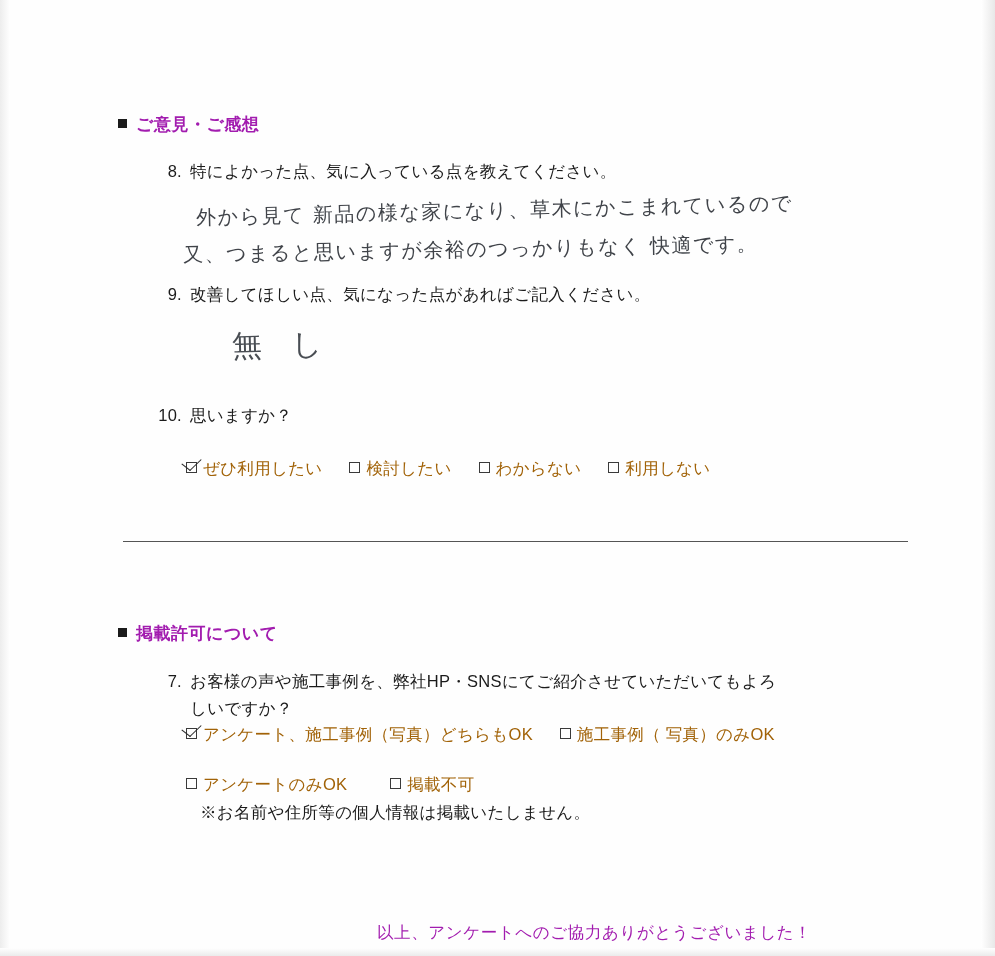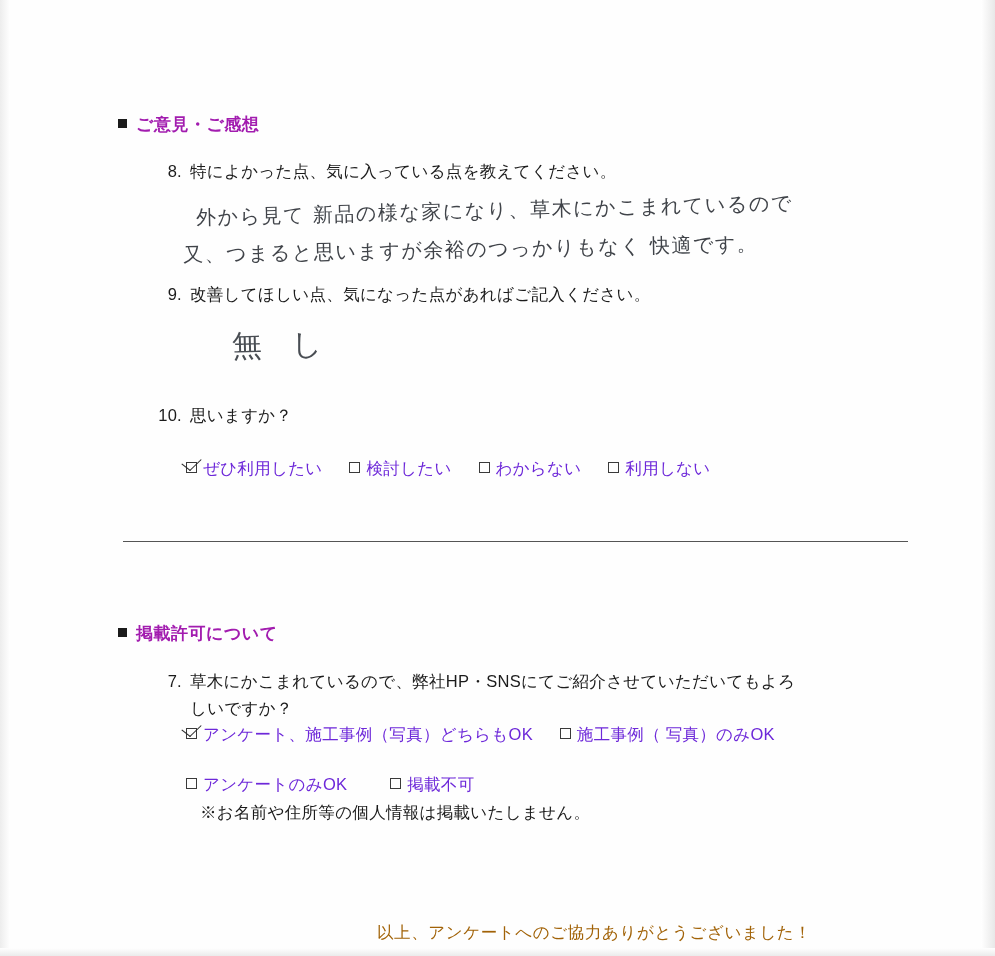--- a/index.html
+++ b/index.html
@@ -70,21 +70,21 @@
   }
   .q .body {
     margin-left: 42px;
     display: block;
   }
 
   .opts {
     position: absolute;
     font-size: 16.5px;
     line-height: 28px;
-    color: #6d28d9;
+    color: #a16207;
     letter-spacing: 0.3px;
     white-space: nowrap;
   }
   .opt {
     display: inline-block;
     margin-right: 22px;
     position: relative;
   }
   .box {
     display: inline-block;
@@ -144,21 +144,21 @@
     line-height: 28px;
     letter-spacing: 0.3px;
     color: #1b1b1b;
     white-space: nowrap;
   }
 
   .closing {
     position: absolute;
     font-size: 16.5px;
     letter-spacing: 0.6px;
-    color: #a16207;
+    color: #a21caf;
     white-space: nowrap;
     font-family: Liberation Serif, serif;
   }
 </style>
 </head>
 <body>
 
 <div class="page">
   <div class="scan-edge-left"></div>
   <div class="scan-edge-right"></div>
@@ -193,21 +193,21 @@
   </div>
 
   <div class="divider" style="left:123px; top:541px; width:785px;"></div>
 
   <div class="section-head" style="left:118px; top:622px;">
     <span class="marker"></span><span>掲載許可について</span>
   </div>
 
   <div class="q" style="left:148px; top:668px; width:790px;">
     <span class="num">7.</span>
-    <span class="body">草木にかこまれているので、弊社HP・SNSにてご紹介させていただいてもよろ</span>
+    <span class="body">お客様の声や施工事例を、弊社HP・SNSにてご紹介させていただいてもよろ</span>
     <span class="body">しいですか？</span>
   </div>
   <div class="opts" style="left:186px; top:720px;">
     <span class="opt checked"><span class="box"></span><span>アンケート、施工事例（写真）どちらもOK</span></span>
     <span class="opt"><span class="box"></span><span>施工事例（ 写真）のみOK</span></span>
   </div>
   <div class="opts" style="left:186px; top:770px;">
     <span class="opt" style="margin-right:38px;"><span class="box"></span><span>アンケートのみOK</span></span>
     <span class="opt"><span class="box"></span><span>掲載不可</span></span>
   </div>

